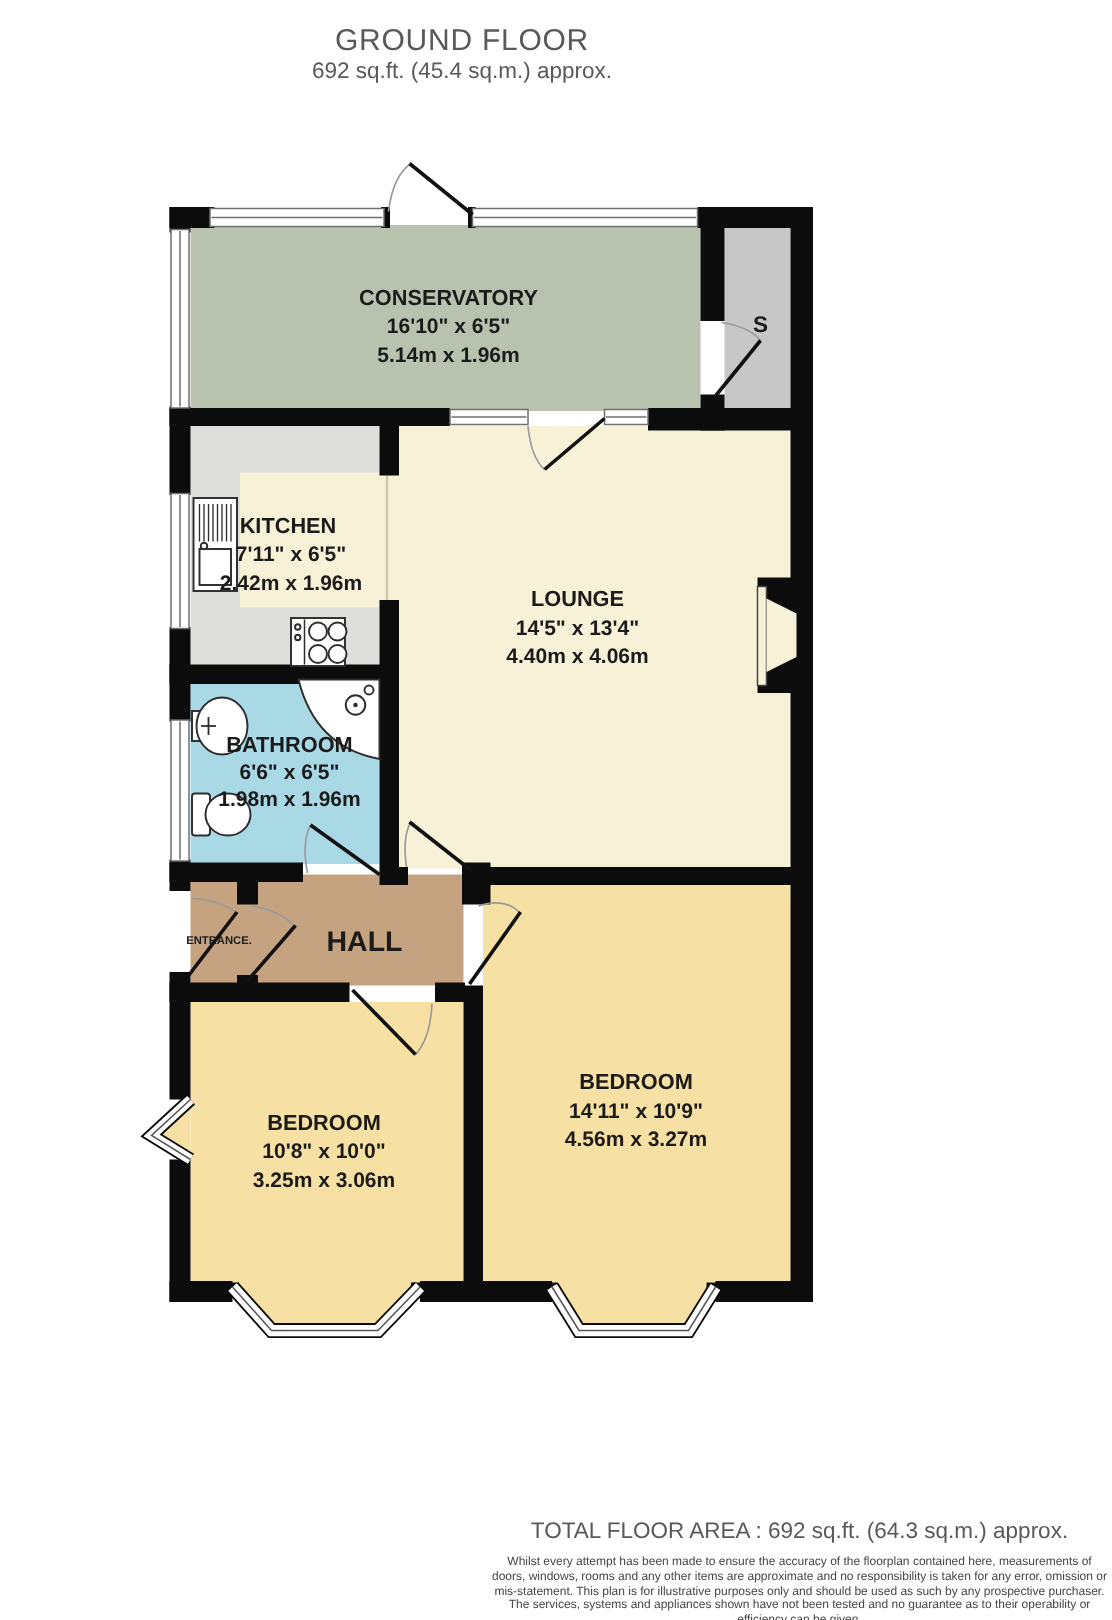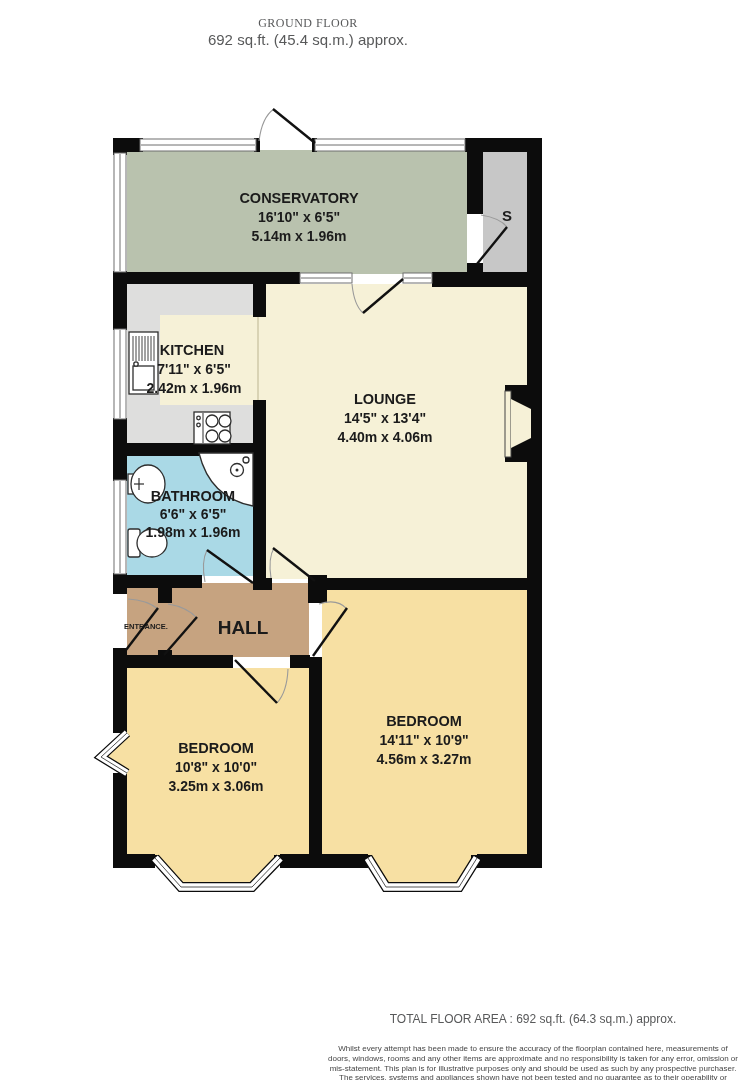--- a/index.html
+++ b/index.html
@@ -1,22 +1,22 @@
 <!DOCTYPE html>
 <html><head>
 <meta charset="utf-8">
 <style>
   html,body{margin:0;padding:0;background:#fff;}
   #stage{position:relative;width:741px;height:1080px;background:#ffffff;overflow:hidden;
          font-family:"Liberation Sans",sans-serif;}
   .hdr{position:absolute;left:108px;top:16px;width:400px;text-align:center;color:#58595a;}
-  .hdr .t1{font-size:12px;letter-spacing:.5px;font-family:Liberation Serif, serif;}
+  .hdr .t1{font-size:20px;letter-spacing:.5px;}
   .hdr .t2{font-size:15px;}
   .ftr{position:absolute;left:327px;top:1012px;width:412px;text-align:center;color:#555;}
-  .ftr .area{font-size:12px;margin-bottom:18px;color:#58595a;}
+  .ftr .area{font-size:15px;margin-bottom:7px;color:#58595a;}
   .ftr .disc{font-size:8px;line-height:9.8px;color:#454545;}
   .ftr .credit{font-size:8px;line-height:10px;color:#454545;}
   svg text{font-family:"Liberation Sans",sans-serif;font-weight:bold;fill:#1b1b1b;}
   svg .room-name{font-size:14.5px;}
   svg .room-dim{font-size:14px;}
   svg .wall{fill:#0c0c0c;}
   svg .win{fill:#ffffff;stroke:#6f6f6f;stroke-width:1;}
   svg .winline{stroke:#6f6f6f;stroke-width:1;}
   svg .fix{fill:#ffffff;stroke:#2e2e2e;stroke-width:1.3;}
   svg .leaf{stroke:#111;stroke-width:2.4;fill:none;}

